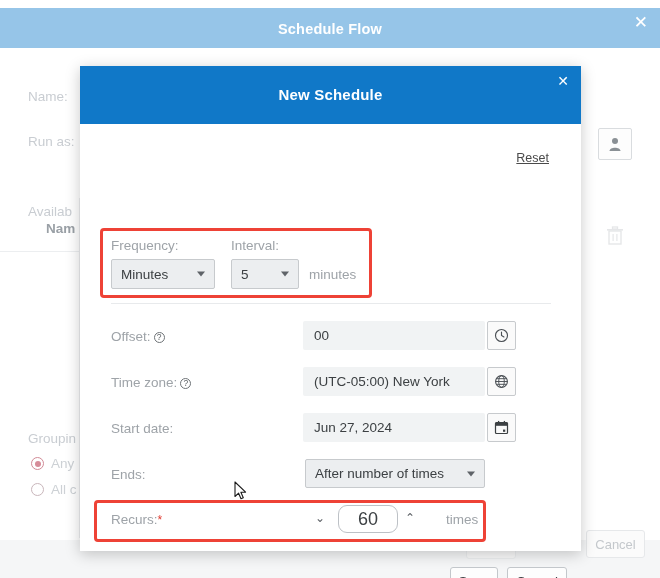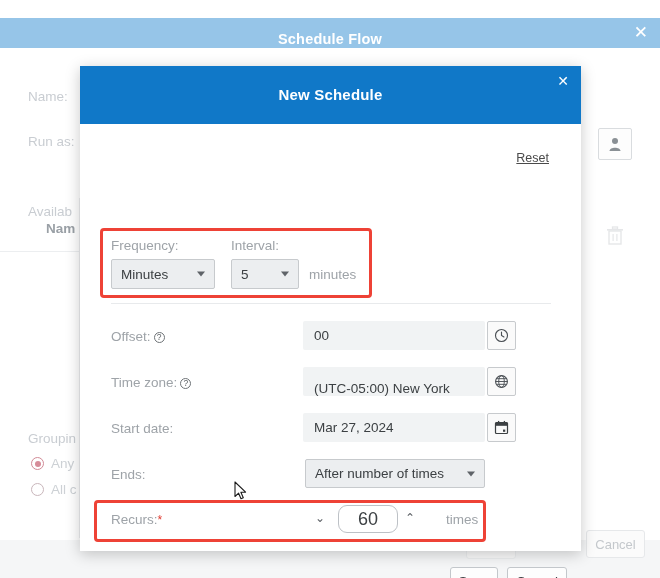--- a/index.html
+++ b/index.html
@@ -10,21 +10,21 @@
     font-family: "Liberation Sans", sans-serif;
     background: #ffffff;
   }
 
   #root { position: relative; width: 660px; height: 578px; background: #ffffff; }
 
   
   .bg-layer { position: absolute; inset: 0; background: #ffffff; }
 
   .bg-header {
-    position: absolute; left: 0; top: 18px; width: 660px; height: 48px;
+    position: absolute; left: 0; top: 8px; width: 660px; height: 48px;
     background: #96c5e8;
   }
   .bg-header-title {
     position: absolute; left: 0; top: 13px; width: 660px;
     text-align: center; color: #ffffff; font-size: 14.5px; font-weight: bold;
     letter-spacing: .2px;
   }
   .bg-header-close {
     position: absolute; right: 12px; top: 6px;
     color: #ffffff; font-size: 17px; line-height: 1;
@@ -279,34 +279,34 @@
       <div class="icon-btn" style="left:407px; top:197px; width:29px; height:29px;">
         <svg width="15" height="15" viewBox="0 0 16 16">
           <circle cx="8" cy="8" r="6.4" fill="none" stroke="#4a4f54" stroke-width="1.2"></circle>
           <path d="M8 4.2 V8 L10.6 9.6" fill="none" stroke="#4a4f54" stroke-width="1.2" stroke-linecap="round"></path>
         </svg>
       </div>
 
       <div class="fld-label" style="left:31px; top:251px;">
         <span>Time zone:</span><span class="help-icon"></span>
       </div>
-      <div class="input-flat" style="left:223px; top:243px; width:182px; height:29px;align-items:flex-end;">
+      <div class="input-flat" style="left:223px; top:243px; width:182px; height:29px;">
         <span>(UTC-05:00) New York</span>
       </div>
       <div class="icon-btn" style="left:407px; top:243px; width:29px; height:29px;">
         <svg width="15" height="15" viewBox="0 0 16 16">
           <circle cx="8" cy="8" r="6.3" fill="none" stroke="#4a4f54" stroke-width="1.2"></circle>
           <ellipse cx="8" cy="8" rx="3" ry="6.3" fill="none" stroke="#4a4f54" stroke-width="1"></ellipse>
           <path d="M1.7 8 H14.3 M2.8 5 H13.2 M2.8 11 H13.2" stroke="#4a4f54" stroke-width="1" fill="none"></path>
         </svg>
       </div>
 
       <div class="fld-label" style="left:31px; top:297px;">Start date:</div>
       <div class="input-flat" style="left:223px; top:289px; width:182px; height:29px;">
-        <span>Mar 27, 2024</span>
+        <span>Jun 27, 2024</span>
       </div>
       <div class="icon-btn" style="left:407px; top:289px; width:29px; height:29px;">
         <svg width="15" height="15" viewBox="0 0 16 16">
           <rect x="1.6" y="2.8" width="12.8" height="11.6" rx="1" fill="none" stroke="#3c4043" stroke-width="1.3"></rect>
           <rect x="1.6" y="2.8" width="12.8" height="3.4" fill="#3c4043"></rect>
           <rect x="4.2" y="1" width="1.4" height="3" fill="#3c4043"></rect>
           <rect x="10.4" y="1" width="1.4" height="3" fill="#3c4043"></rect>
           <rect x="9.6" y="10.2" width="2.4" height="2.4" fill="#3c4043"></rect>
         </svg>
       </div>

